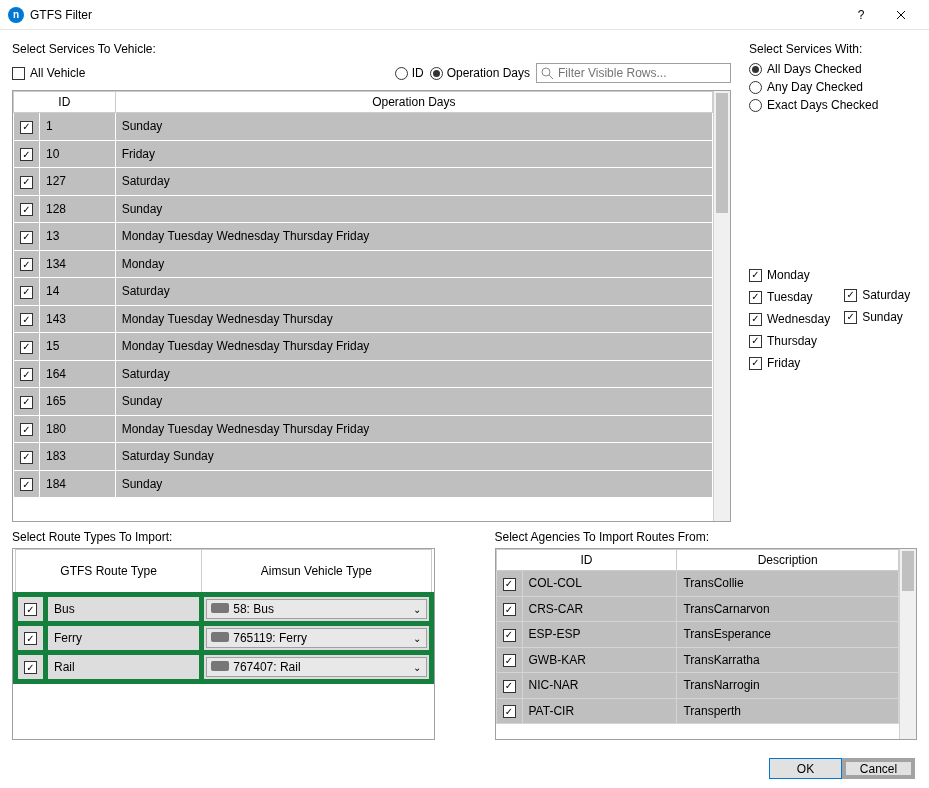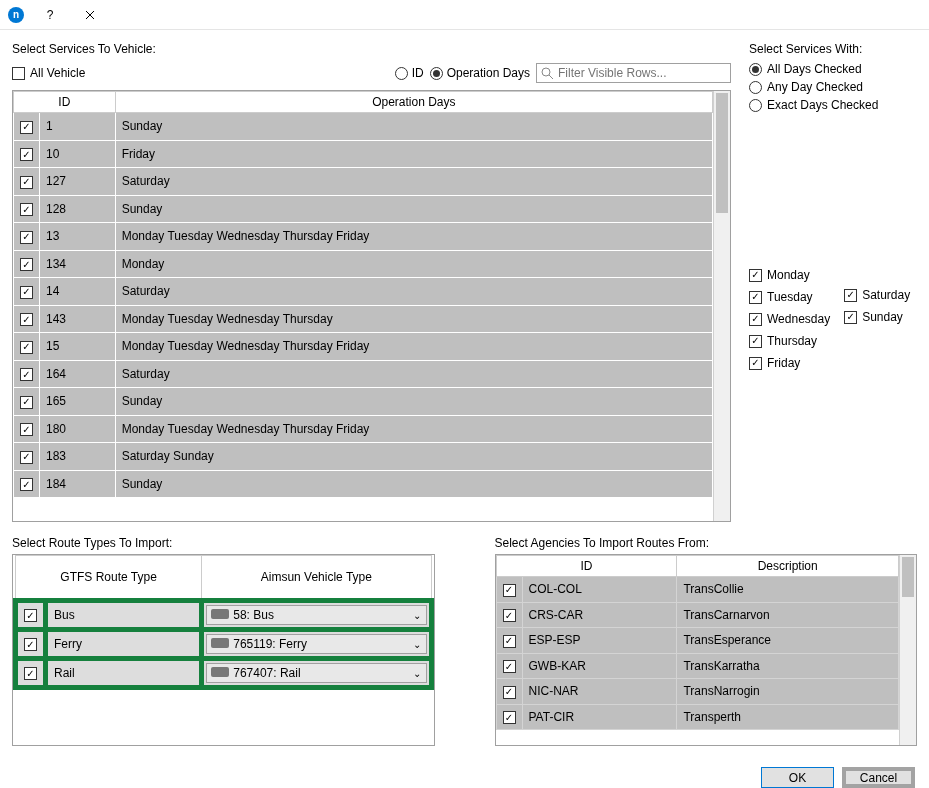--- a/index.html
+++ b/index.html
@@ -35,61 +35,62 @@
 tbody td { background: #bfbfbf; border: 1px solid #fff; padding: 6px 6px; }
 tbody td.chkcell { width: 26px; text-align: center; background:#bfbfbf; }
 tbody td.idcell { }
 tbody td.daycell { }
 
 .right-panel .rp-title { margin-bottom: 6px; }
 .right-panel .radio-item, .right-panel .check-item { display: flex; align-items: center; margin-bottom: 4px; }
 .days-block { margin-top: 156px; display: flex; align-items: flex-start; gap: 14px; }
 .days-col { display:flex; flex-direction:column; gap:4px; }
 
-.bottom-row { display: flex; margin-top: 14px; gap: 60px; }
+.bottom-row { display: flex; margin-top: 8px; gap: 60px; }
 .bottom-left, .bottom-right { flex: 1; }
 .section-label { margin-bottom: 4px; }
 
 .route-table { border:1px solid #a0a0a0; height:192px; }
 .route-table table { width:100%; border-collapse:collapse; }
 .route-table thead th { border:1px solid #ccc; background:#fff; padding:14px; text-align:center; font-weight:normal; }
 .route-table tbody td { border:5px solid #15803d; background:#ddd; padding:4px 6px; }
 .route-table tbody td.chk { width:26px; text-align:center; }
 
 .dropdown { display:flex; align-items:center; border:1px solid #a0a0a0; background:#e8e8e8; height:20px; padding:0 4px; justify-content:space-between; }
 .dropdown .chev { font-size:10px; }
 
 .agency-table { border:1px solid #a0a0a0; height:192px; display:flex; }
 .agency-scroll { flex:1; overflow:hidden; }
 .agency-table table { width:100%; border-collapse:collapse; }
 .agency-table thead th { border:1px solid #ccc; background:#fff; padding:3px; text-align:center; font-weight:normal; }
 .agency-table tbody td { border:1px solid #d4d4d4; background:#bfbfbf; padding:5px 6px; }
 .agency-table tbody td.chk { width:26px; text-align:center; }
 
-.footer { position: fixed; bottom: 0; right: 14px; display: flex; gap: 8px; }
+.footer { position: fixed; bottom: 9px; right: 14px; display: flex; }
 .footer button { width: 73px; height: 21px; border: 4px solid #a3a3a3; background: #e1e1e1; cursor: pointer; }
 .footer button.primary { border: 1px solid #0078d4; }
 
 
 .wcb { width:13px; height:13px; border:1px solid #333; background:#fff; display:inline-flex; align-items:center; justify-content:center; font-size:10px; line-height:1; }
 .wcb.checked::after { content:"✓"; color:#000; font-size:10px; }
 
 .wradio { width:13px; height:13px; border:1px solid #333; border-radius:50%; background:#fff; display:inline-flex; align-items:center; justify-content:center; }
 .wradio.checked::after { content:""; width:7px; height:7px; background:#333; border-radius:50%; }
 
 .icon-search { width:13px; height:13px; margin-right:4px; }
 .icon-search svg { width:13px; height:13px; }
 
 .vehicle-icon { width:18px; height:10px; background:#777; border-radius:2px; margin-right:4px; display:inline-block; }
 </style>
 </head>
 <body>
 
 <div class="titlebar">
   <div class="app-icon">n</div>
+  <div class="title">GTFS Filter</div>
   <div class="help">?</div>
   <div class="close">
     <svg width="10" height="10" viewBox="0 0 10 10">
         <path d="M1 1 L9 9 M9 1 L1 9" stroke="#000" stroke-width="1" fill="none"></path>
       </svg>
   </div>
 </div>
 
 <div class="content">
   <div class="top-row">

